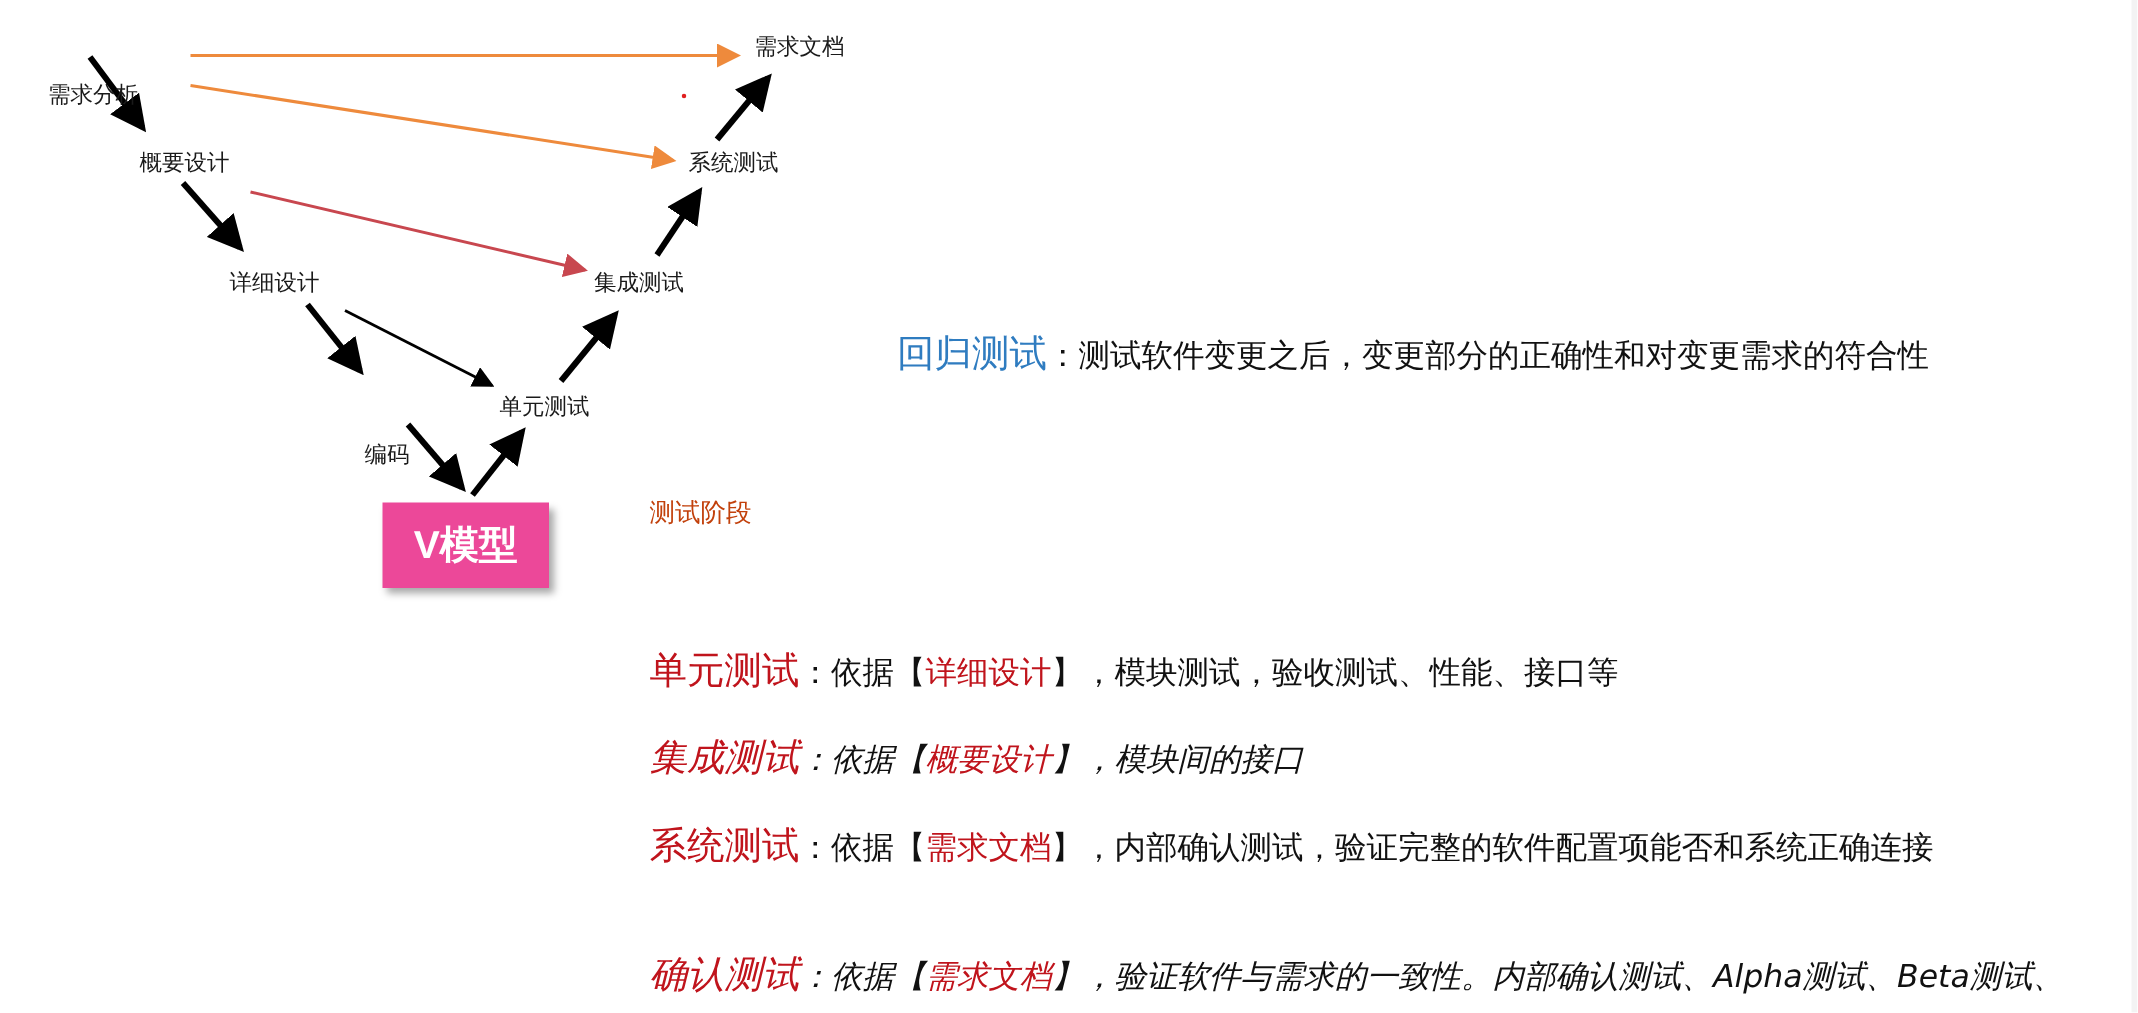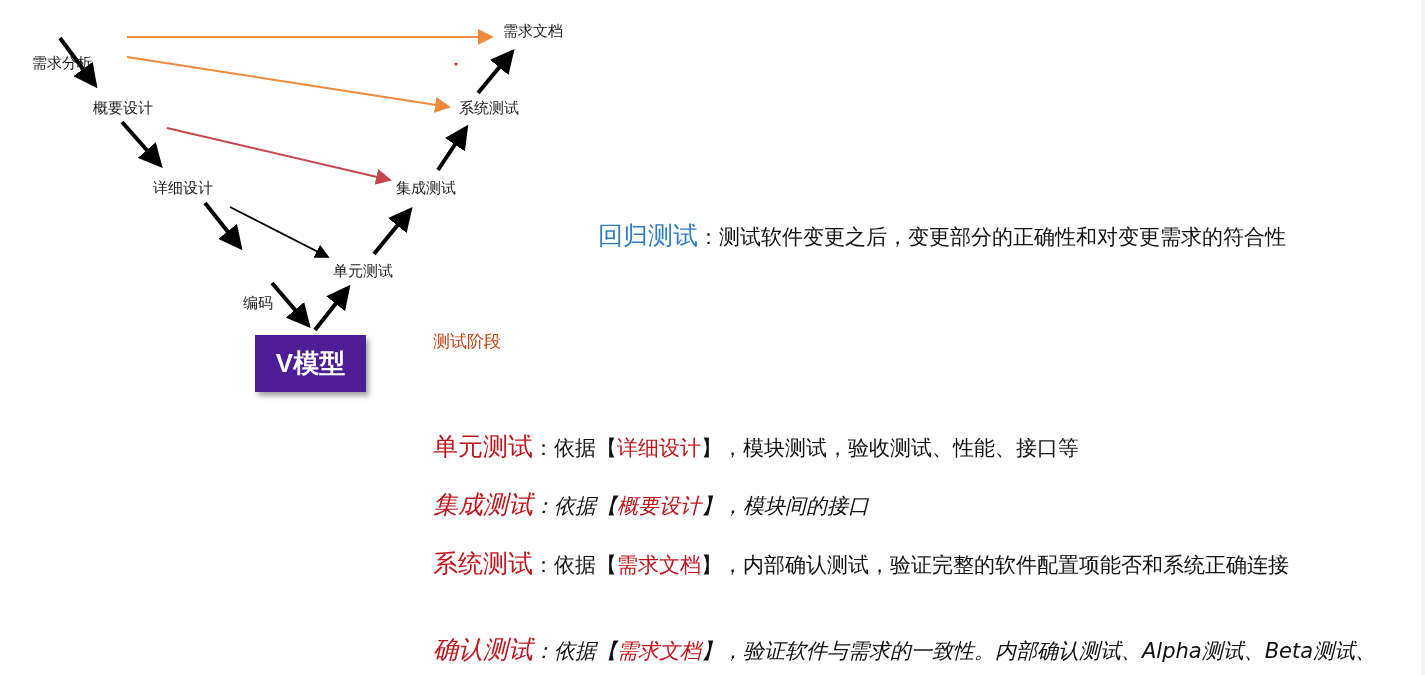--- a/index.html
+++ b/index.html
@@ -10,21 +10,21 @@
       color: #111;
     }
     .edge-strip { position: absolute; right: 0; top: 0; width: 4px; height: 675px; background: #f3f3f3; }
     svg.diagram { position: absolute; left: 0; top: 0; width: 620px; height: 420px; }
     .node {
       position: absolute; font-size: 15px; color: #1a1a1a; white-space: nowrap;
       line-height: 18px;
     }
     .vbox {
       position: absolute; left: 255px; top: 335px; width: 111px; height: 57px;
-      background: #4c1d95; color: #fff; font-weight: bold; font-size: 26px;
+      background: #ec4899; color: #fff; font-weight: bold; font-size: 26px;
       display: flex; align-items: center; justify-content: center;
       box-shadow: 3px 4px 5px rgba(0,0,0,0.35);
       font-family: "Liberation Sans", "DejaVu Sans", sans-serif;
     }
     .para { position: absolute; font-size: 21px; line-height: 42px; color: #111; margin-top: 48px; }
     .lbl { font-size: 25px; }
     .blue { color: #2f7cc0; }
     .red { color: #c0141c; }
     .reg { left: 598px; top: 166px; width: 790px; line-height: 43px; }
     .stage-title { position: absolute; left: 433px; top: 330px; font-size: 17px; color: #c2410c; }

